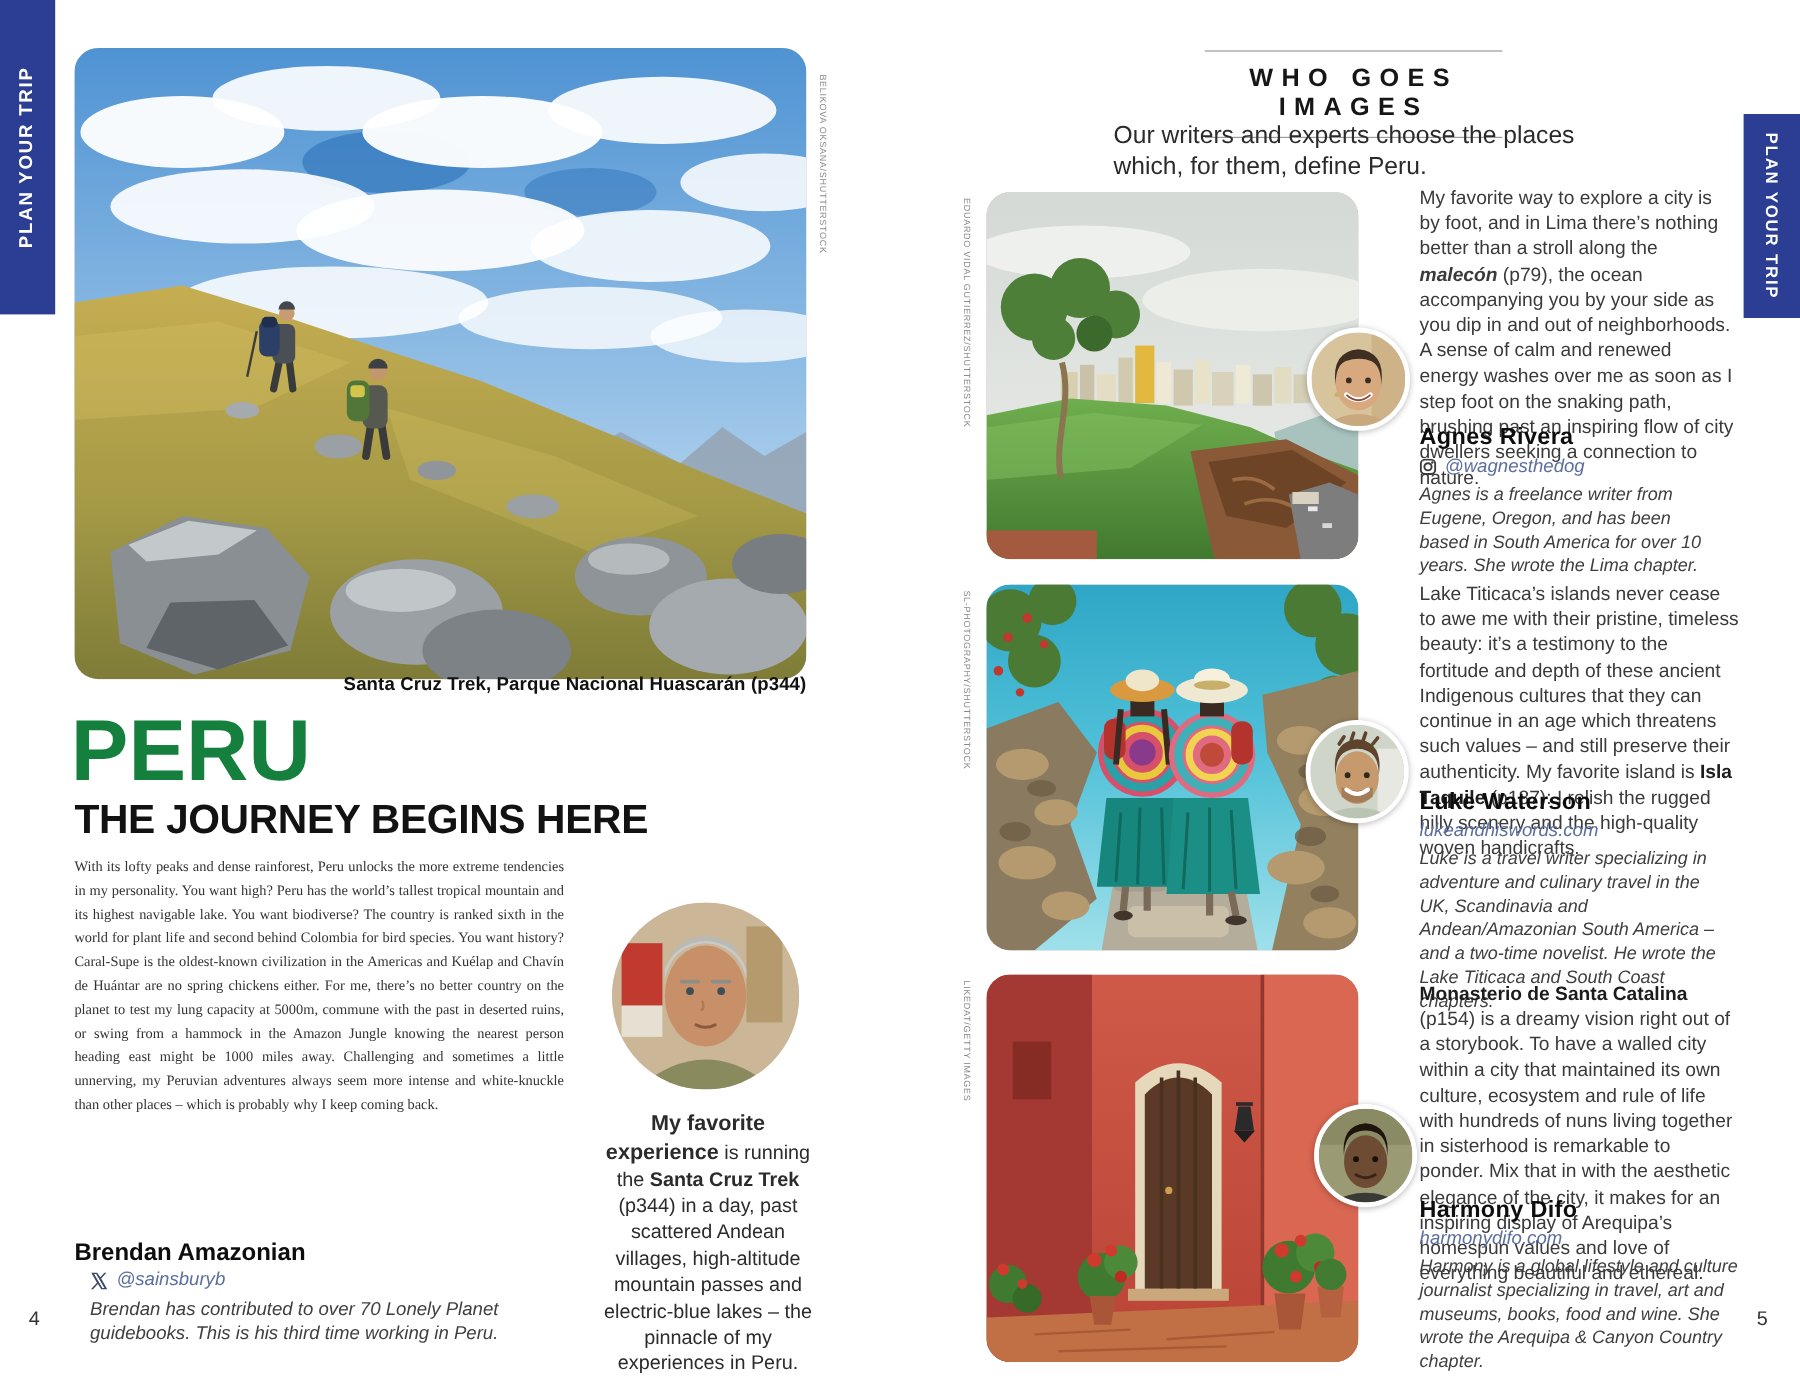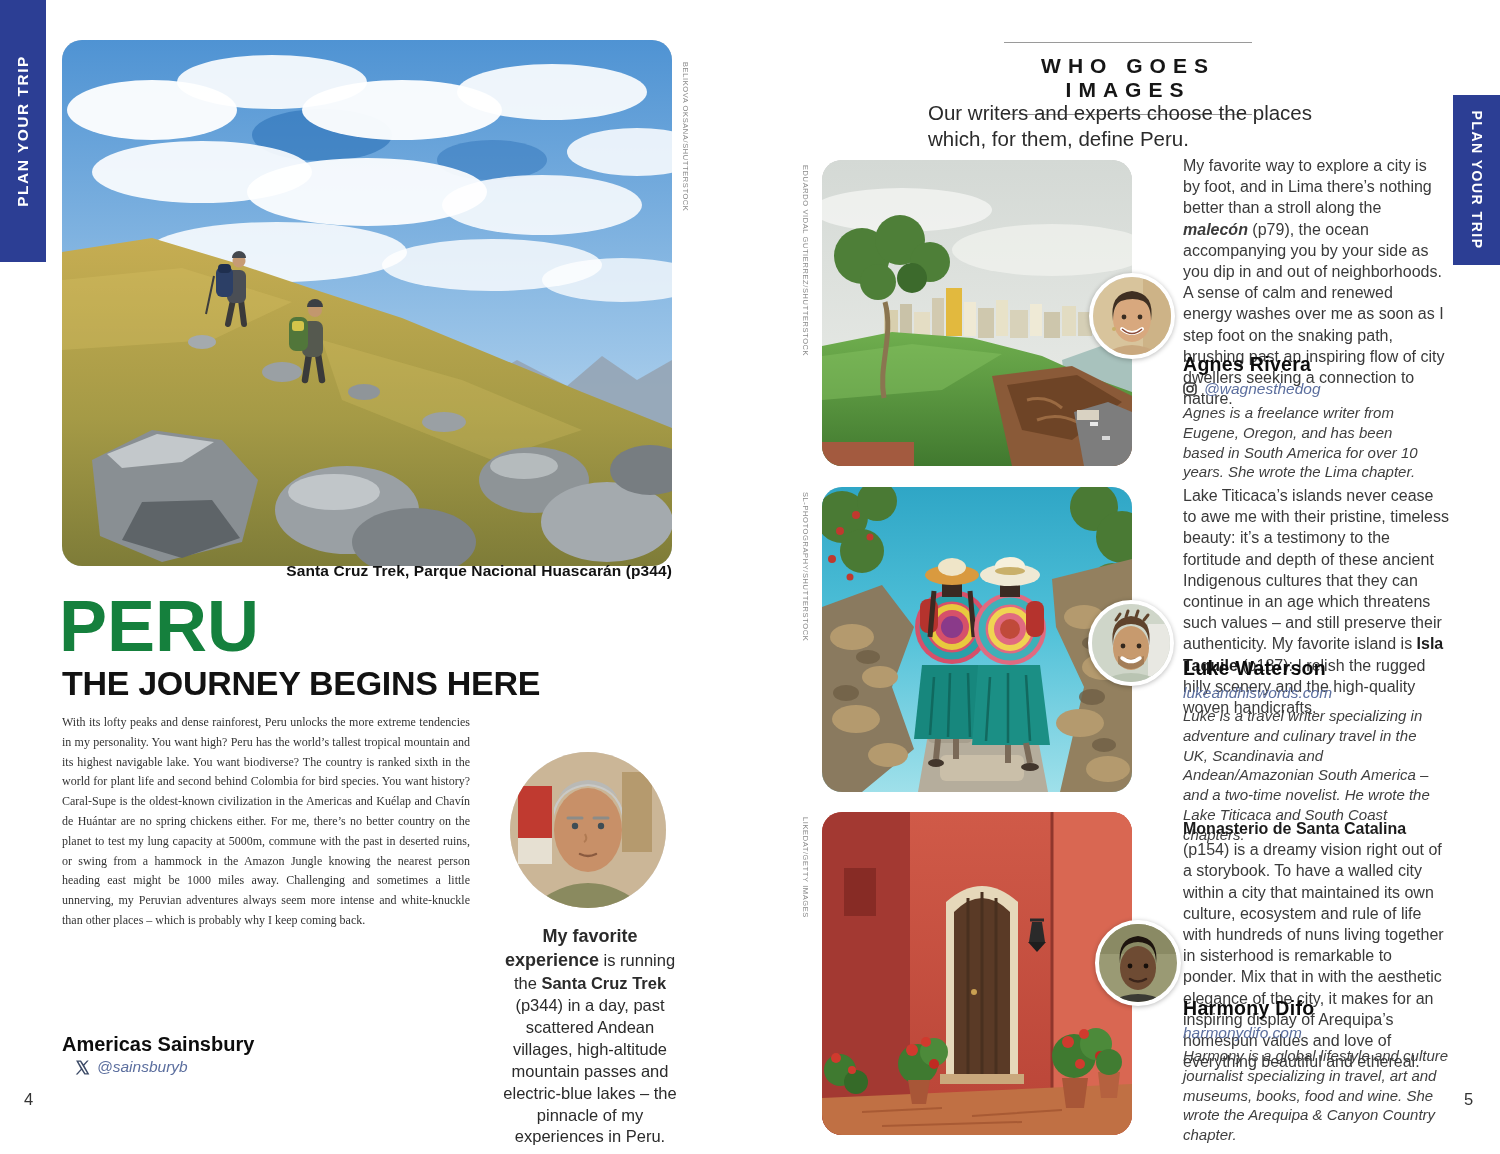--- a/index.html
+++ b/index.html
@@ -137,29 +137,30 @@
   </div>
   <div class="abs credit" style="left:681px;top:62px;">BELIKOVA OKSANA/SHUTTERSTOCK</div>
 
   <div class="abs caption" style="left:62px;top:562px;width:610px;">Santa Cruz Trek, Parque Nacional Huascarán (p344)</div>
 
   <div class="abs peru-title" style="left:59px;top:590px;">PERU</div>
   <div class="abs peru-sub" style="left:62px;top:666px;">THE JOURNEY BEGINS HERE</div>
 
   <div class="abs intro" style="left:62px;top:713px;width:408px;">With its lofty peaks and dense rainforest, Peru unlocks the more extreme tendencies in my personality. You want high? Peru has the world’s tallest tropical mountain and its highest navigable lake. You want biodiverse? The country is ranked sixth in the world for plant life and second behind Colombia for bird species. You want history? Caral-Supe is the oldest-known civilization in the Americas and Kuélap and Chavín de Huántar are no spring chickens either. For me, there’s no better country on the planet to test my lung capacity at 5000m, commune with the past in deserted ruins, or swing from a hammock in the Amazon Jungle knowing the nearest person heading east might be 1000 miles away. Challenging and sometimes a little unnerving, my Peruvian adventures always seem more intense and white-knuckle than other places – which is probably why I keep coming back.</div>
 
-  <div class="abs author-name" style="left:62px;top:1033px;">Americas Sainsbury</div>
+  <div class="abs author-name" style="left:62px;top:1033px;">Brendan Amazonian</div>
 
   <div class="abs handle-row" style="left:75px;top:1058px;">
     <svg width="15" height="15" viewBox="0 0 14 14">
       <path d="M1,0.5 L5.6,0.5 L8,4 L11.2,0.5 L12.8,0.5 L8.7,5.1 L13.4,13.5 L8.8,13.5 L6.1,9.4 L2.4,13.5 L0.7,13.5 L5.4,8.3 Z M3.2,1.6 L9.6,12.4 L11.2,12.4 L4.8,1.6 Z" fill="#3c4a66"></path>
     </svg>
     <span class="handle">@sainsburyb</span>
   </div>
 
+  <div class="abs bio" style="left:75px;top:1082px;width:420px;font-size:15.5px;">Brendan has contributed to over 70 Lonely Planet guidebooks. This is his third time working in Peru.</div>
 
   <div class="abs pagenum" style="left:24px;top:1090px;">4</div>
 
   <div class="abs avatar" style="left:510px;top:752px;width:156px;height:156px;border-width:0;box-shadow:none;">
     <svg width="156" height="156" viewBox="0 0 156 156">
       <rect width="156" height="156" fill="#cbb697"></rect>
       <rect x="8" y="34" width="34" height="52" fill="#c03a30"></rect>
       <rect x="8" y="86" width="34" height="26" fill="#e6e0d2"></rect>
       <rect x="112" y="20" width="30" height="80" fill="#b59a6e"></rect>
       <path d="M20,156 Q78,106 136,156 Z" fill="#8a8a5f"></path>

